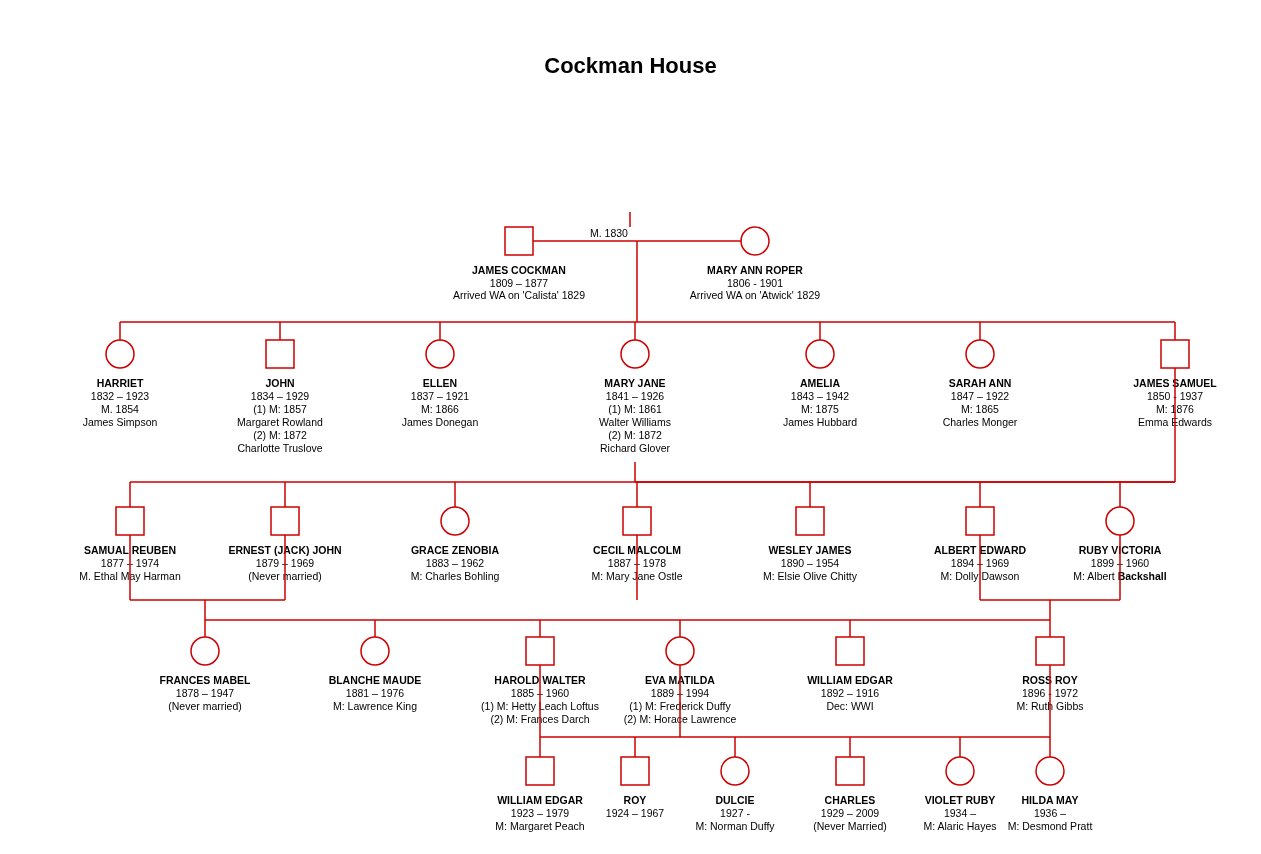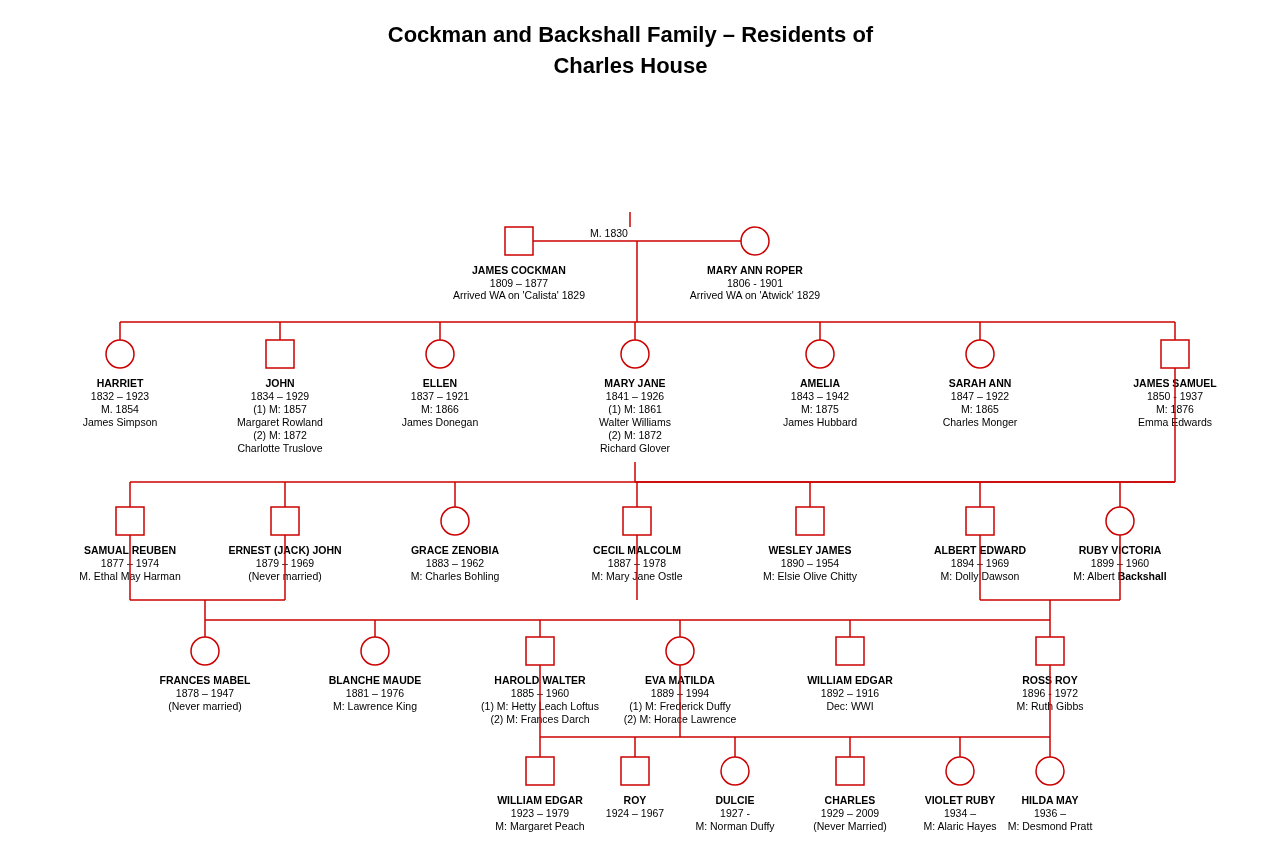--- a/index.html
+++ b/index.html
@@ -27,22 +27,22 @@
     .tree-svg {
       display: block;
       margin: 0 auto;
     }
   </style>
 </head>
 <body>
 
 <div class="page">
   <div class="title">
-    <span>Cockman and Backshall Family – Residents of</span><br>
-    <span>Charles House</span>
+    <br>
+    <span>Cockman House</span>
   </div>
 
   <svg class="tree-svg" width="1221" height="760" viewBox="0 0 1221 760">
 
     <defs>
       <style>
         .red { stroke: #cc0000; fill: none; stroke-width: 1.5; }
         .red-fill { stroke: #cc0000; fill: none; stroke-width: 1.5; }
         .line { stroke: #cc0000; fill: none; stroke-width: 1.5; }
         text { fill: #000; font-family: Arial, sans-serif; font-size: 10.5px; }

